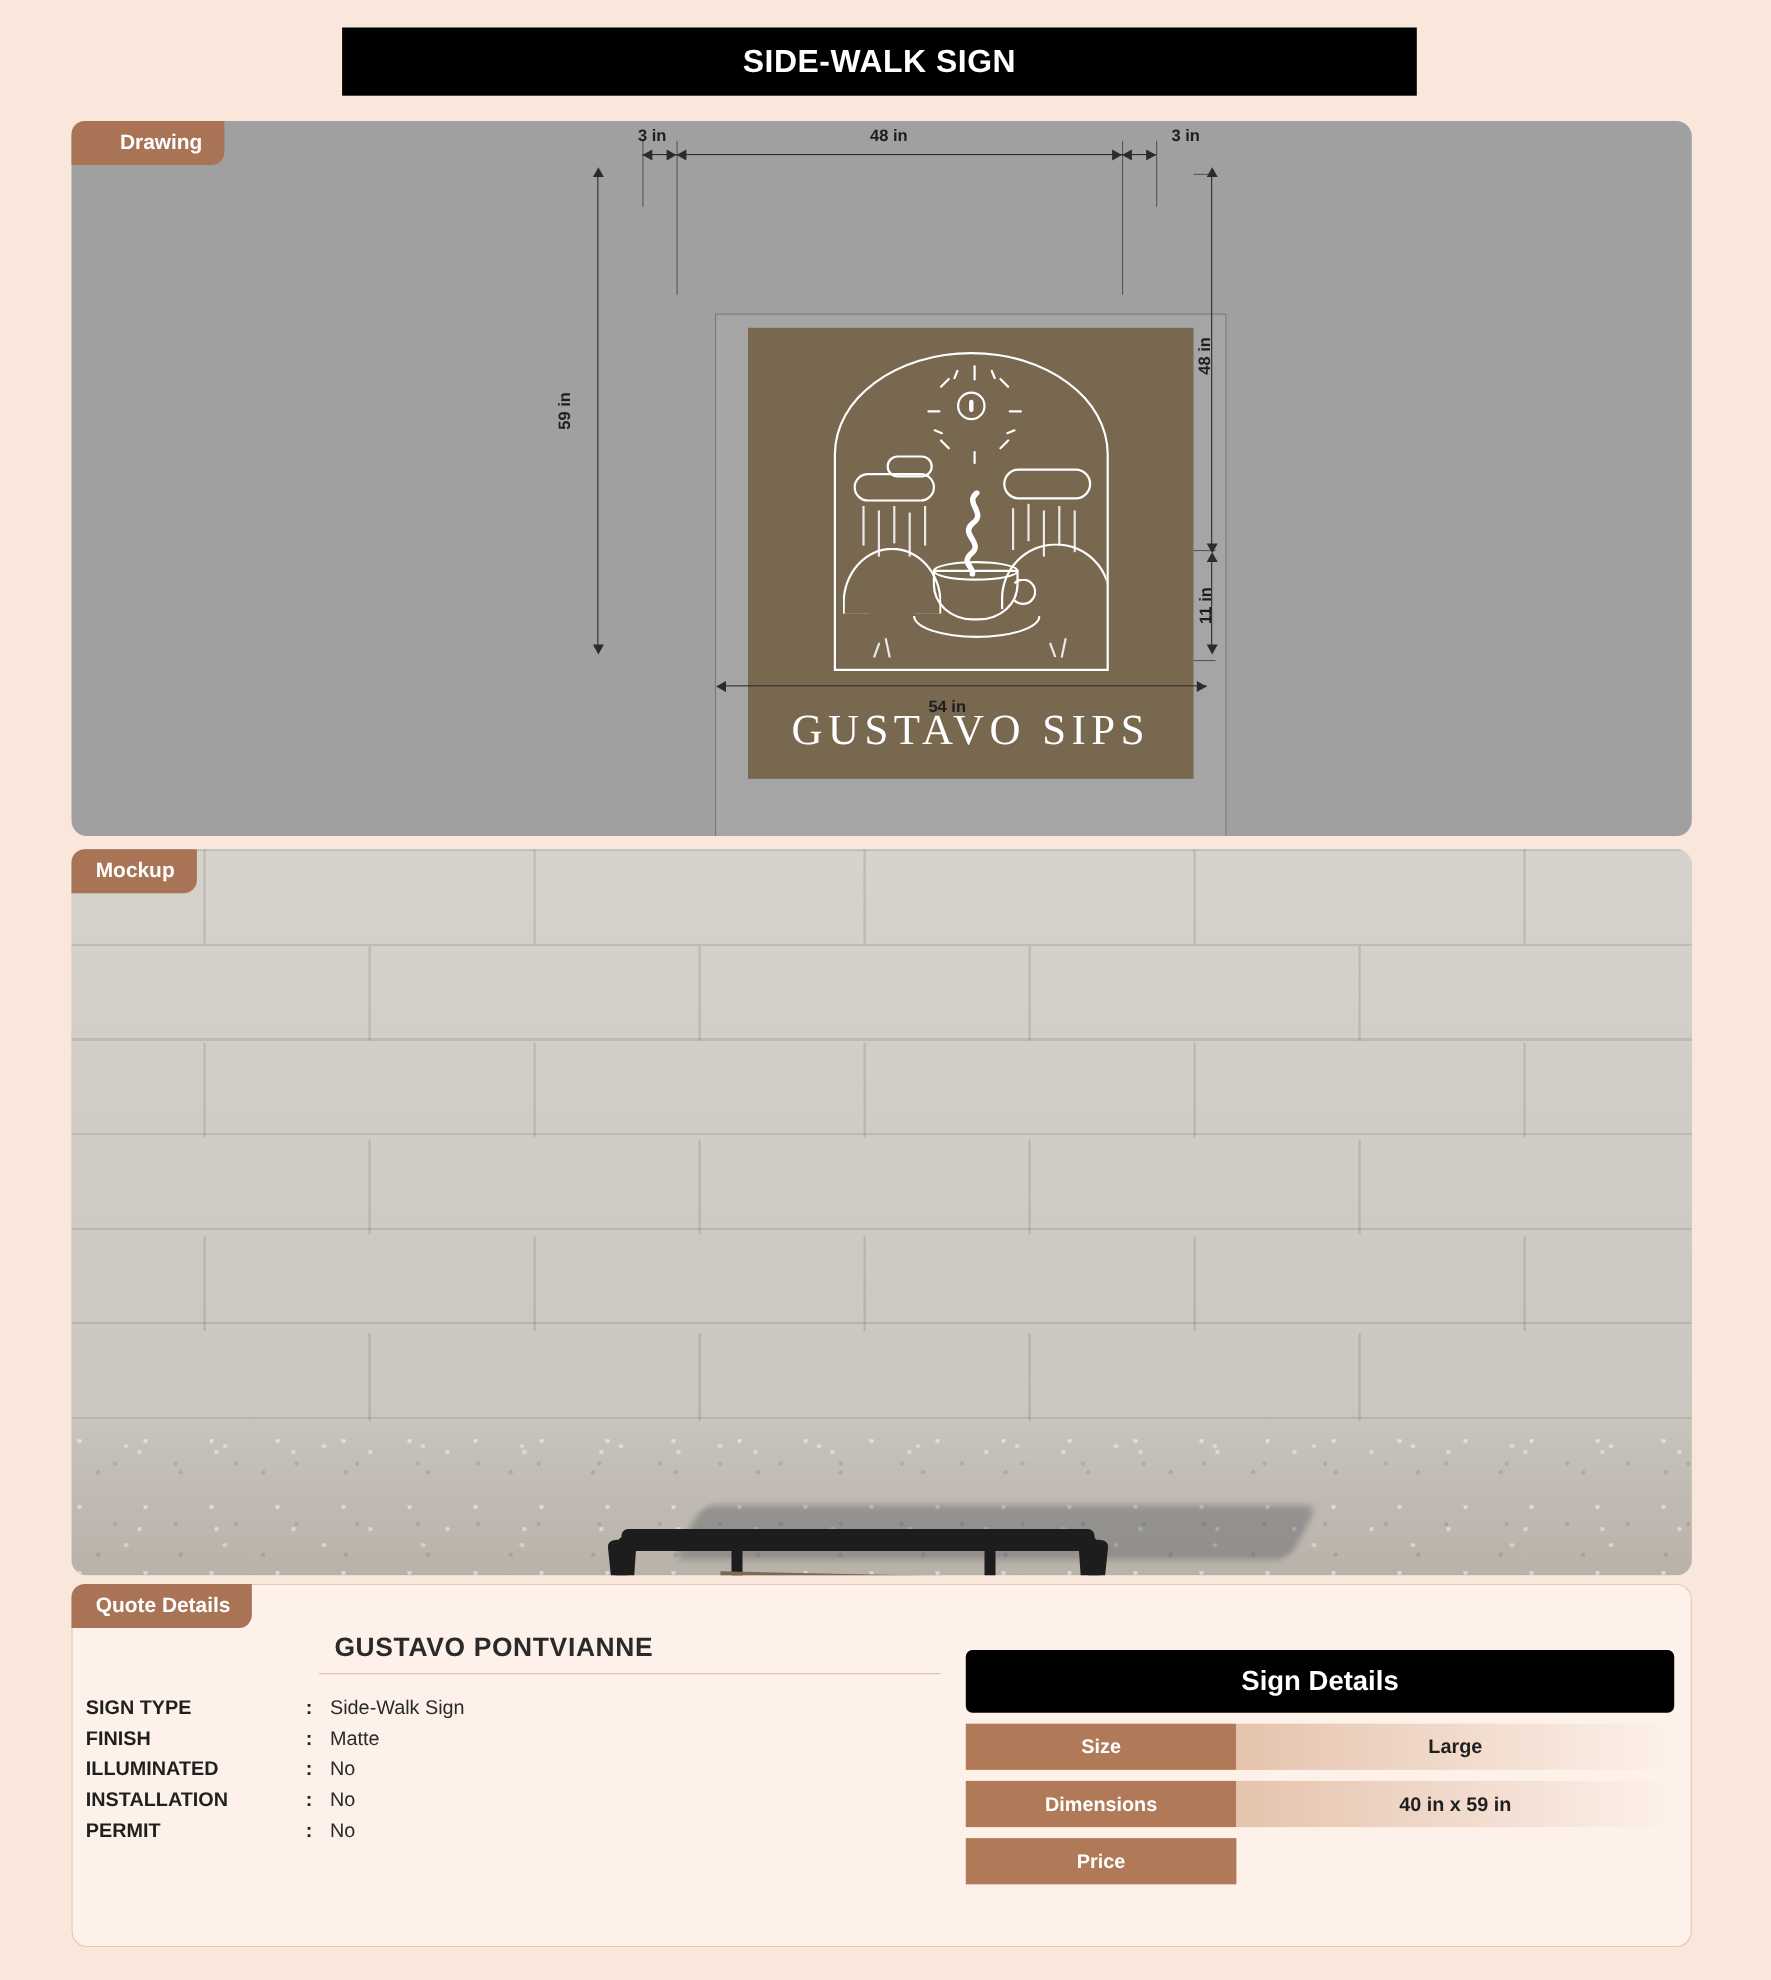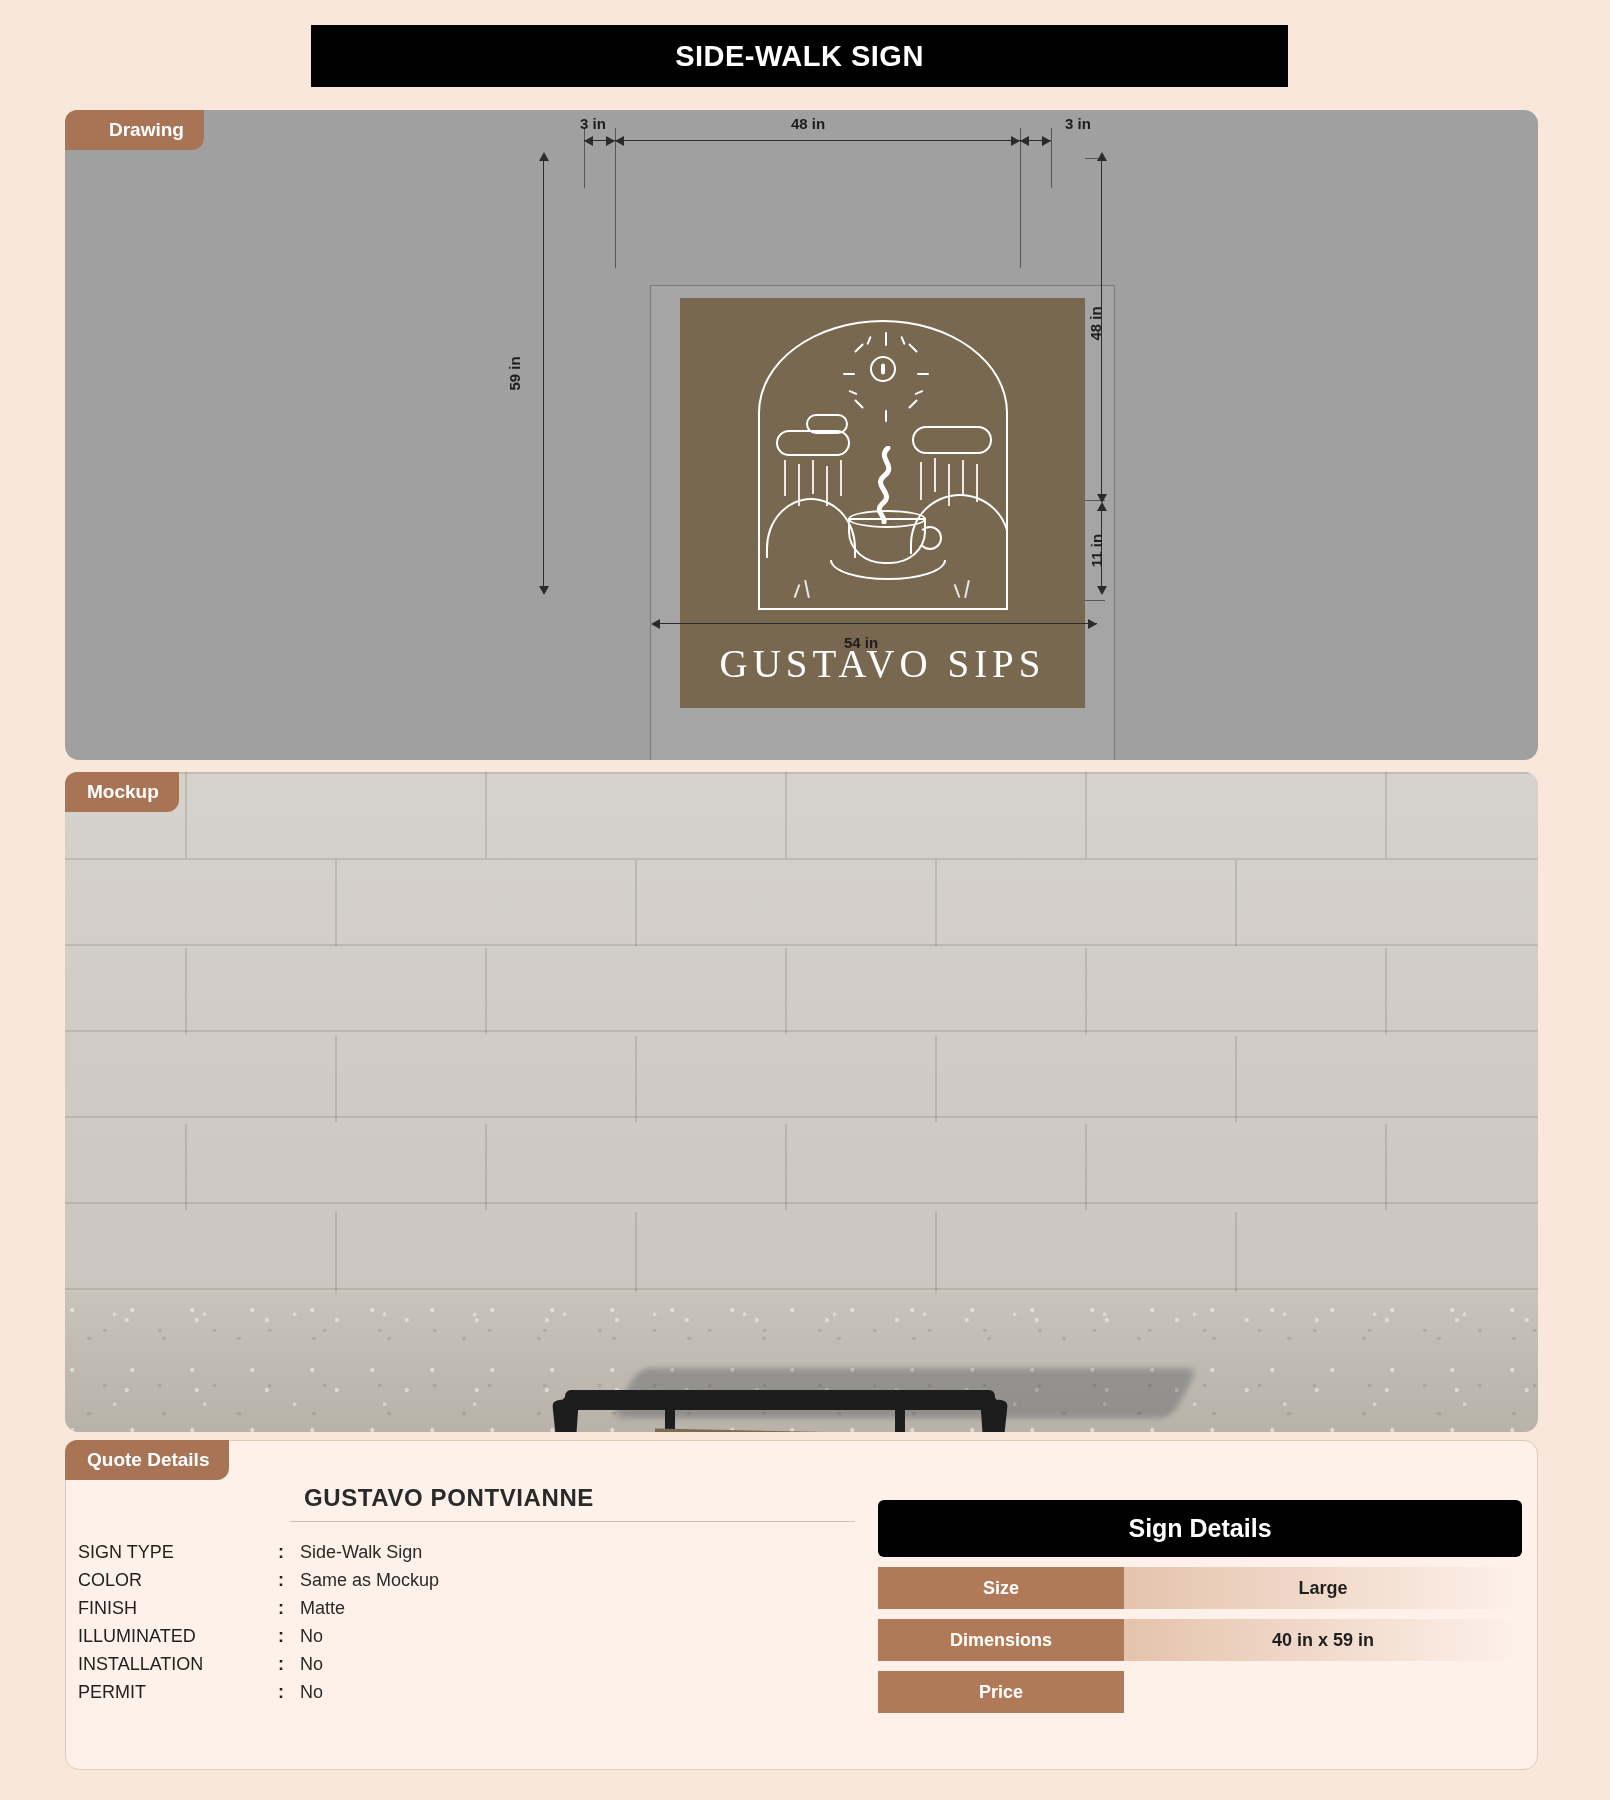--- a/index.html
+++ b/index.html
@@ -224,21 +224,21 @@
   }
   .name-rule {
     position:absolute; left:290px; top:1521px; width:565px; height:1px; background:#d9bfae;
   }
   .spec-table {
     position:absolute; left:78px; top:1538px; width:700px;
     border-collapse:collapse;
     font-size:18px;
   }
   .spec-table td { padding:3.5px 0; vertical-align:top; }
-  .spec-key { font-weight:normal; color:#1f1f1f; width:200px; }
+  .spec-key { font-weight:bold; color:#1f1f1f; width:200px; }
   .spec-colon { width:22px; font-weight:bold; color:#1f1f1f; }
   .spec-val { color:#2a2a2a; }
 
   .sd-box {
     position:absolute; left:878px; top:1500px; width:644px;
   }
   .sd-header {
     background:#000; color:#fff; text-align:center;
     font-size:25px; font-weight:bold; padding:14px 0;
     border-radius:6px;
@@ -426,25 +426,20 @@
 <div class="name-rule"></div>
 
 <table class="spec-table">
   <tbody>
     <tr>
       <td class="spec-key">SIGN TYPE</td>
       <td class="spec-colon">:</td>
       <td class="spec-val">Side-Walk Sign</td>
     </tr>
     <tr>
-      <td class="spec-key">COLOR</td>
-      <td class="spec-colon">:</td>
-      <td class="spec-val">Same as Mockup</td>
-    </tr>
-    <tr>
       <td class="spec-key">FINISH</td>
       <td class="spec-colon">:</td>
       <td class="spec-val">Matte</td>
     </tr>
     <tr>
       <td class="spec-key">ILLUMINATED</td>
       <td class="spec-colon">:</td>
       <td class="spec-val">No</td>
     </tr>
     <tr>

